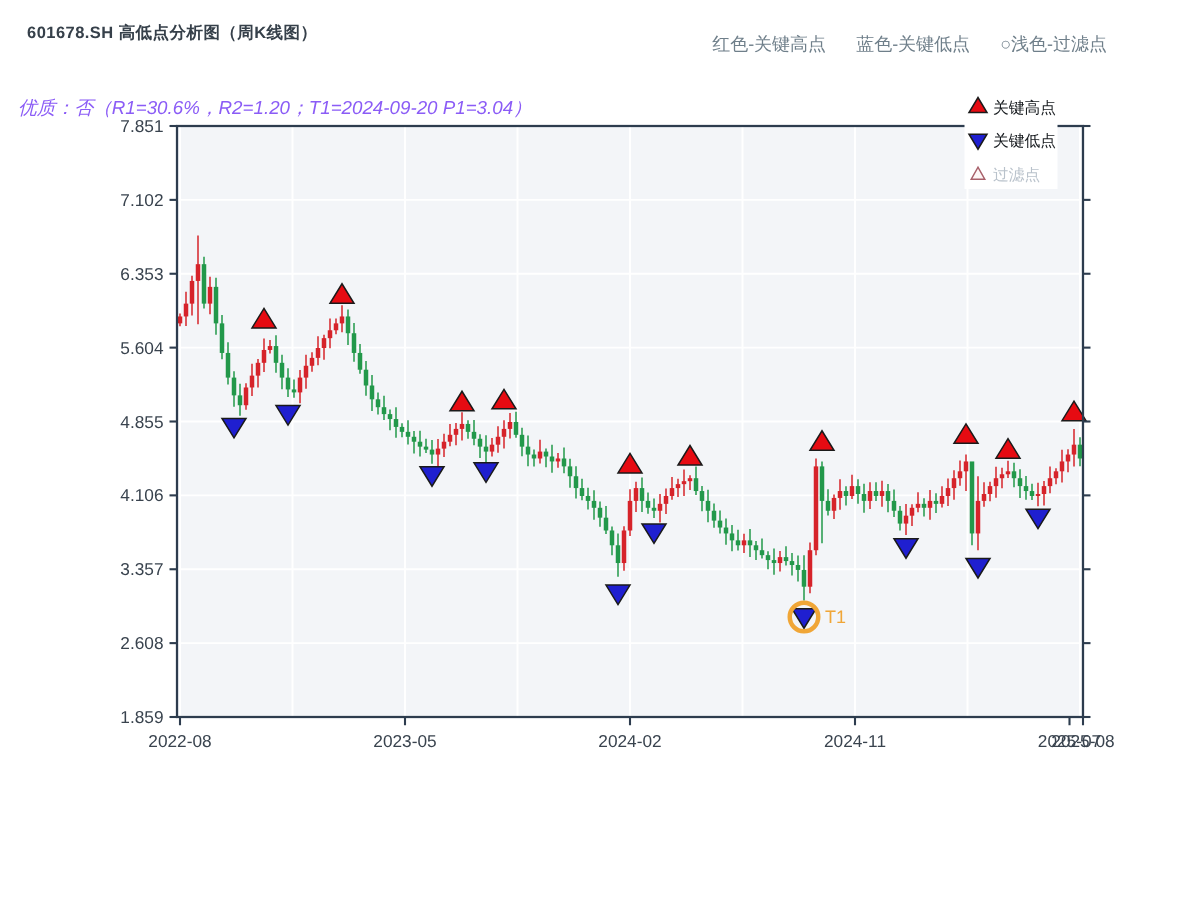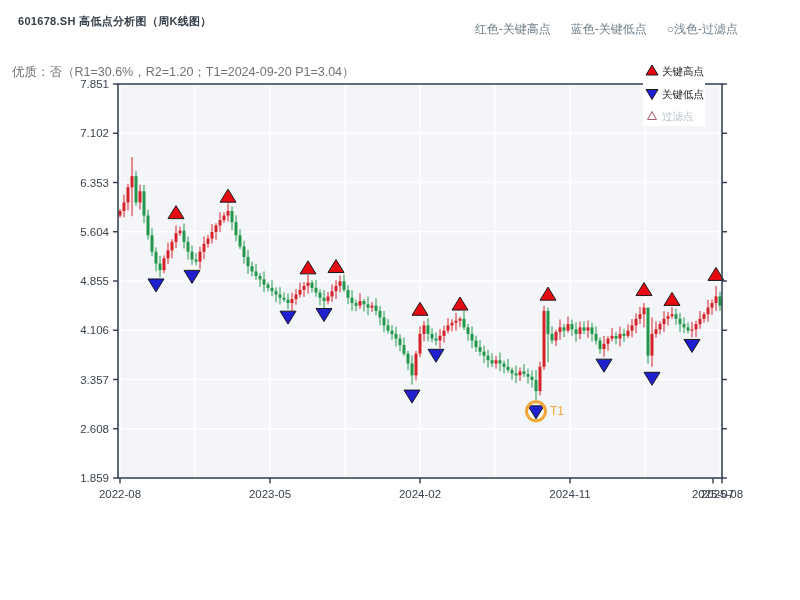--- a/index.html
+++ b/index.html
@@ -2,21 +2,21 @@
 <html><head>
 <meta charset="utf-8">
 <style>
   html,body{margin:0;padding:0;background:#fff;}
   body{width:800px;height:600px;overflow:hidden;position:relative;
        font-family:"Liberation Sans",sans-serif;}
   .figure{position:absolute;inset:0;background:#fff;}
   .title{position:absolute;left:18px;top:14px;font-size:11px;font-weight:700;
          color:#36404a;letter-spacing:.3px;}
   .sub-result{position:absolute;left:12px;top:46px;font-size:12.5px;color:#e05353;}
-  .sub-quality{position:absolute;left:12px;top:64px;font-size:12.5px;color:#737373;}
+  .sub-quality{position:absolute;left:12px;top:64px;font-size:12.5px;color:#8b5cf6;font-style:italic;}
   .top-legend{position:absolute;top:21px;right:62px;display:flex;gap:20px;
               font-size:12px;color:#6f7f8a;}
   .top-legend span{white-space:nowrap;}
   svg{position:absolute;left:0;top:0;}
   svg text{font-family:"Liberation Sans",sans-serif;}
 </style>
 </head>
 <body>
 
 <div class="figure">

